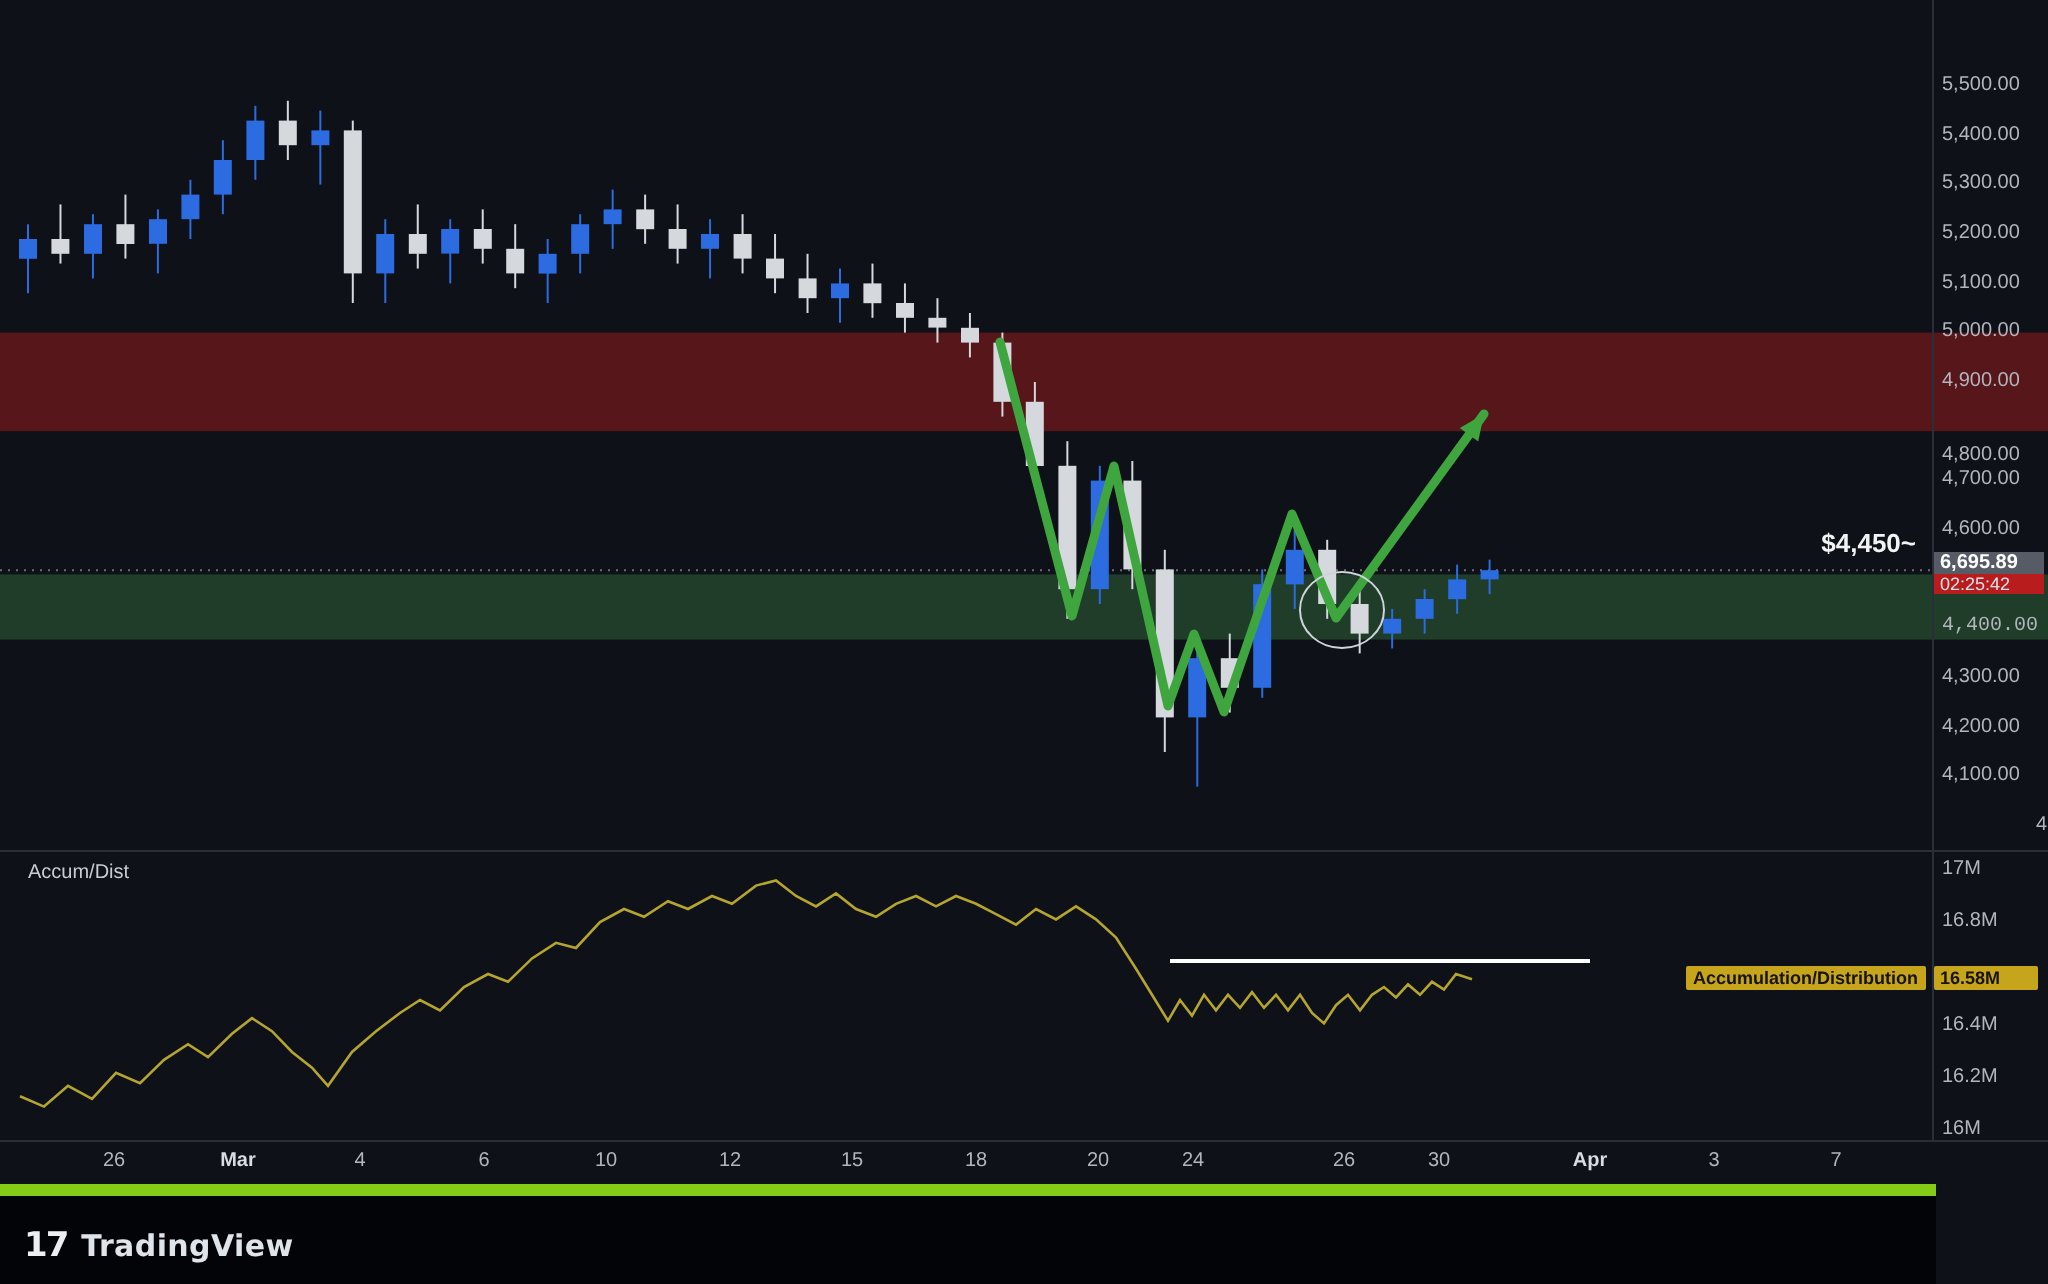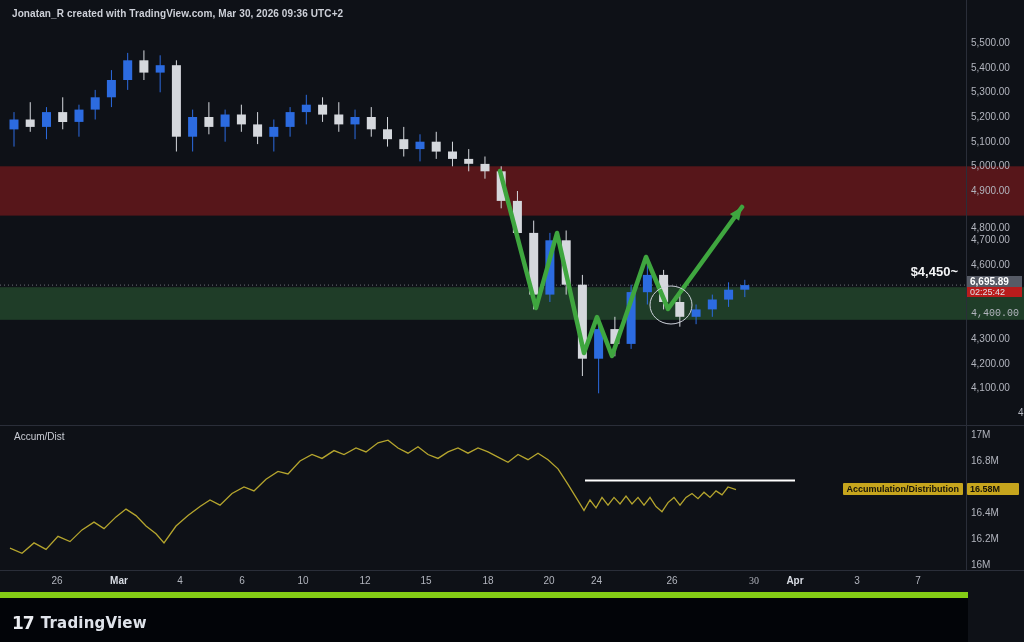--- a/index.html
+++ b/index.html
@@ -167,27 +167,26 @@
       <div class="ax" style="left: 99px; top: 575px; width: 40px; text-align: center; color: rgb(216, 220, 228); font-weight: 600;">Mar</div>
       <div class="ax" style="left: 160px; top: 575px; width: 40px; text-align: center; color: rgb(178, 181, 190); font-weight: 400;">4</div>
       <div class="ax" style="left: 222px; top: 575px; width: 40px; text-align: center; color: rgb(178, 181, 190); font-weight: 400;">6</div>
       <div class="ax" style="left: 283px; top: 575px; width: 40px; text-align: center; color: rgb(178, 181, 190); font-weight: 400;">10</div>
       <div class="ax" style="left: 345px; top: 575px; width: 40px; text-align: center; color: rgb(178, 181, 190); font-weight: 400;">12</div>
       <div class="ax" style="left: 406px; top: 575px; width: 40px; text-align: center; color: rgb(178, 181, 190); font-weight: 400;">15</div>
       <div class="ax" style="left: 468px; top: 575px; width: 40px; text-align: center; color: rgb(178, 181, 190); font-weight: 400;">18</div>
       <div class="ax" style="left: 529px; top: 575px; width: 40px; text-align: center; color: rgb(178, 181, 190); font-weight: 400;">20</div>
       <div class="ax" style="left: 591px; top: 575px; width: 40px; text-align: left; color: rgb(178, 181, 190); font-weight: 400;">24</div>
       <div class="ax" style="left: 652px; top: 575px; width: 40px; text-align: center; color: rgb(178, 181, 190); font-weight: 400;">26</div>
-      <div class="ax" style="left: 734px; top: 575px; width: 40px; text-align: center; color: rgb(178, 181, 190); font-weight: 400; font-family: Liberation Serif, serif;">30</div>
+      <div class="ax" style="left: 714px; top: 575px; width: 40px; text-align: left; color: rgb(178, 181, 190); font-weight: 400;">30</div>
       <div class="ax" style="left: 775px; top: 575px; width: 40px; text-align: center; color: rgb(216, 220, 228); font-weight: 600;">Apr</div>
       <div class="ax" style="left: 837px; top: 575px; width: 40px; text-align: center; color: rgb(178, 181, 190); font-weight: 400;">3</div>
       <div class="ax" style="left: 898px; top: 575px; width: 40px; text-align: center; color: rgb(178, 181, 190); font-weight: 400;">7</div>
     </div>
 
-  <div class="attribution">Jonatan_R created with TradingView.com, Mar 30, 2026 09:36 UTC+2</div>
 
   <div class="price-annotation">$4,450~</div>
 
   <div class="price-badge">
     <div class="p">6,695.89</div>
     <div class="c">02:25:42</div>
   </div>
 
   <div class="pane-title">Accum/Dist</div>
   <div class="ind-name-badge">Accumulation/Distribution</div>

